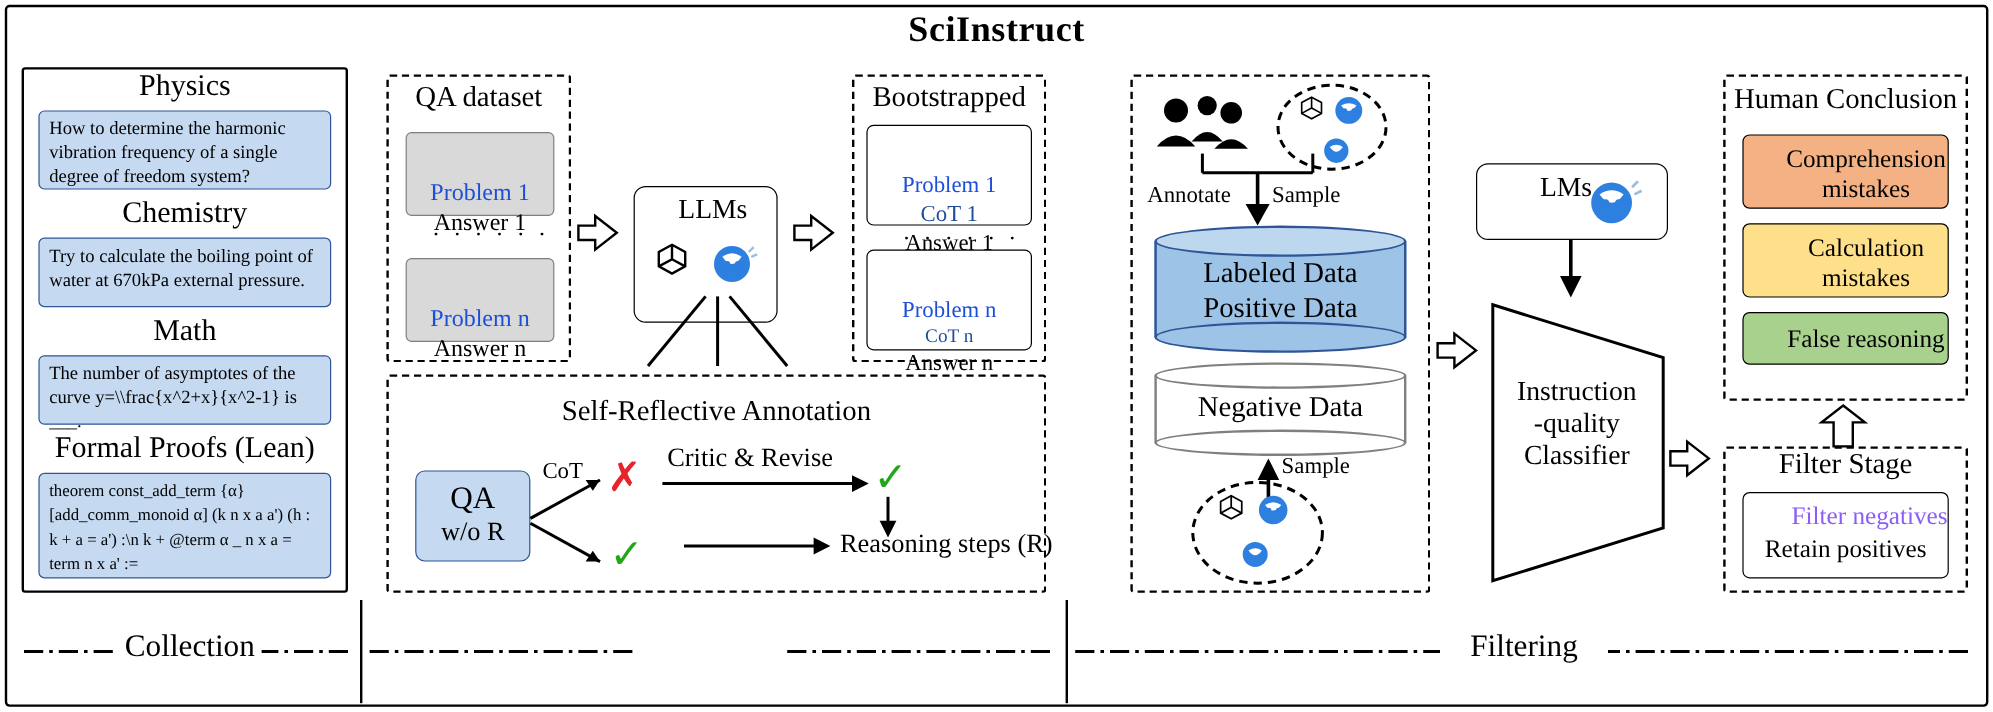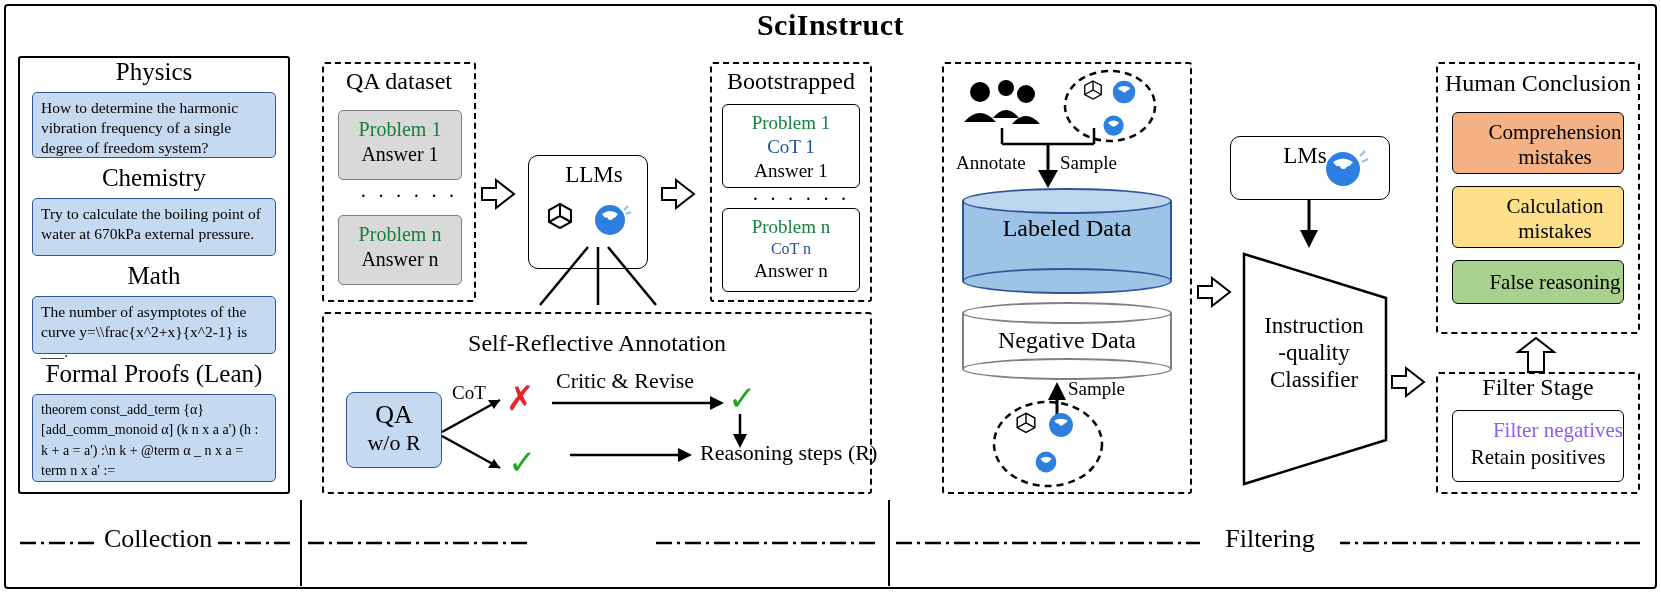--- a/index.html
+++ b/index.html
@@ -73,21 +73,21 @@
   .grey-box {
     position: absolute;
     background: #d9d9d9;
     border: 1.6px solid #7f7f7f;
     border-radius: 5px;
     text-align: center;
     font-size: 20px;
     line-height: 1.25;
     padding-top: 6px;
   }
-  .grey-label { color: #15803d; }
+  .grey-label { color: #1d4ed8; margin-top: 32px; }
   .grey-ans { color: #000; }
 
   .dots {
     position: absolute;
     font-size: 20px;
     letter-spacing: 3px;
     color: #000;
   }
 
   
@@ -372,20 +372,21 @@
   </svg>
   <div class="lbl" style="left:956px; top:152px;">Annotate</div>
   <div class="lbl" style="left:1060px; top:152px;">Sample</div>
 
   <div style="position:absolute; left:962px; top:188px; width:210px; height:106px;">
     <div style="position:absolute; left:0; top:13px; width:210px; height:80px; background:#9dc3e6; border-left:2px solid #2f5597; border-right:2px solid #2f5597;"></div>
     <div style="position:absolute; left:0; top:0; width:210px; height:26px; background:#bdd7ee; border:2px solid #2f5597; border-radius:50%;"></div>
     <div style="position:absolute; left:0; top:80px; width:210px; height:26px; background:#9dc3e6; border:2px solid #2f5597; border-radius:50%;"></div>
     <div class="cyl-text" style="top:26px;">
       <div>Labeled Data</div>
+      <div>Positive Data</div>
     </div>
   </div>
 
   <div style="position:absolute; left:962px; top:302px; width:210px; height:78px;">
     <div style="position:absolute; left:0; top:11px; width:210px; height:56px; background:#fff; border-left:2px solid #808080; border-right:2px solid #808080;"></div>
     <div style="position:absolute; left:0; top:0; width:210px; height:22px; background:#fff; border:2px solid #808080; border-radius:50%;"></div>
     <div style="position:absolute; left:0; top:56px; width:210px; height:22px; background:#fff; border:2px solid #808080; border-radius:50%;"></div>
     <div class="cyl-text" style="top:24px;">Negative Data</div>
   </div>
 

